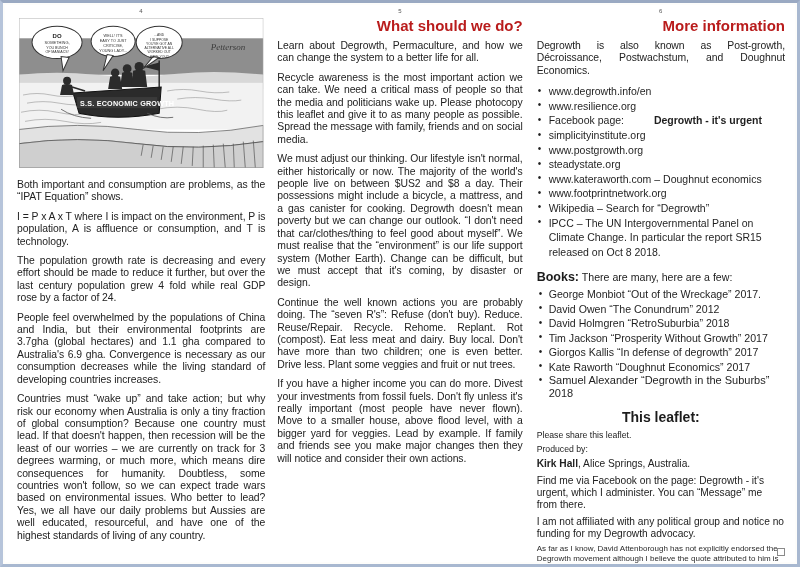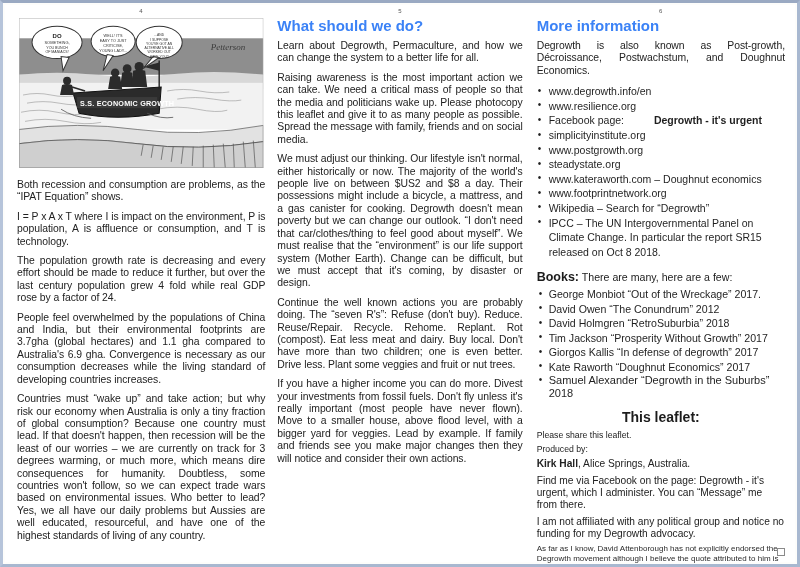--- a/index.html
+++ b/index.html
@@ -48,26 +48,26 @@
   .page-num {
     text-align: center;
     font-size: 6px;
     color: #555;
     line-height: 8px;
     height: 9px;
     letter-spacing: 0.3px;
   }
 
   .col-heading {
-    text-align: left;
+    text-align: right;
     font-size: 15px;
     font-weight: bold;
     line-height: 19px;
     margin: 0 0 5px 0;
-    color: #3b82f6;
+    color: #b91c1c;
   }
 
   p.body {
     font-size: 10.4px;
     line-height: 12.4px;
     margin: 0 0 7px 0;
     text-align: justify;
     color: #222;
     letter-spacing: -0.05px;
   }
@@ -287,34 +287,34 @@
             </g>
 
             <text x="228" y="34" text-anchor="end" font-family="Liberation Serif, serif" font-size="9" font-style="italic" fill="#3a3a3a">Petterson</text>
 
             <rect x="2" y="2" width="244" height="148" fill="none" stroke="#b5b5b5" stroke-width="1"></rect>
           </g>
         </svg>
       </div>
 
       <div>
-          <p class="body"><span>Both </span><b>recession</b><span> and </span><b>consumption</b><span> are problems, as the “IPAT Equation” shows.</span></p>
+          <p class="body"><span>Both </span><b>important</b><span> and </span><b>consumption</b><span> are problems, as the “IPAT Equation” shows.</span></p>
           <p class="body"><span>I = P x A x T where I is impact on the environment, P is population, A is affluence or consumption, and T is technology.</span></p>
           <p class="body"><span>The population growth rate is decreasing and every effort should be made to reduce it further, but over the last century population grew 4 fold while real GDP rose by a factor of 24.</span></p>
           <p class="body"><span>People feel overwhelmed by the populations of China and India, but their environmental footprints are </span><b>3.7</b><span>gha (global hectares) and </span><b>1.1</b><span> gha compared to Australia's </span><b>6.9</b><span> gha. Convergence is necessary as our consumption decreases while the living standard of developing countries increases.</span></p>
           <p class="body"><b>Countries</b><span> must “wake up” and take action; but why risk our economy when Australia is only a tiny fraction of global consumption? Because one country must lead. If that doesn't happen, then recession will be the least of our worries – we are currently on track for 3 degrees warming, or much more, which means dire consequences for humanity. Doubtless, some countries won't follow, so we can expect trade wars based on environmental issues. Who better to lead? Yes, we all have our daily problems but Aussies are well educated, resourceful, and have one of the highest standards of living of any country.</span></p>
         </div>
     </div>
 
     <div class="column col-2">
       <div class="page-num">5</div>
       <h2 class="col-heading">What should we do?</h2>
       <div>
           <p class="body"><b>Learn</b><span> about Degrowth, Permaculture, and how we can change the system to a better life for all.</span></p>
-          <p class="body"><b>Raising awareness</b><span> is the most important action we can take. We need a critical mass of people so that the media and politicians wake up. Please </span><b>photocopy this leaflet</b><span> and give it to as many people as possible.  Spread the message with family, friends and on social media.</span></p>
+          <p class="body"><b>Recycle awareness</b><span> is the most important action we can take. We need a critical mass of people so that the media and politicians wake up. Please </span><b>photocopy this leaflet</b><span> and give it to as many people as possible.  Spread the message with family, friends and on social media.</span></p>
           <p class="body"><span>We must </span><b>adjust our thinking</b><span>. Our lifestyle isn't normal, either historically or now. The majority of the world's people live on between $US2 and $8 a day. Their possessions might include a bicycle, a mattress, and a gas canister for cooking.  Degrowth doesn't mean poverty but we can change our outlook. “I don't need that car/clothes/thing to feel good about myself”. We must realise that the “environment” is our life support system (Mother Earth). Change can be difficult, but we must accept that it's coming, by disaster or design.</span></p>
           <p class="body"><span>Continue the </span><b>well known actions</b><span> you are probably doing. The “seven R's”: Refuse (don't buy). Reduce. Reuse/Repair. Recycle. Rehome. Replant. Rot (compost). Eat less meat and dairy. Buy local. Don't have more than two children; one is even better. Drive less. Plant some veggies and fruit or nut trees.</span></p>
           <p class="body"><span>If you have a </span><b>higher income</b><span> you can do more. Divest your investments from fossil fuels. Don't fly unless it's really important (most people have never flown). Move to a smaller house, above flood level, with a bigger yard for veggies. </span><b>Lead by example.</b><span> If family and friends see you make major changes then they will notice and consider their own actions.</span></p>
         </div>
     </div>
 
     <div class="column col-3">
       <div class="page-num">6</div>
       <h2 class="col-heading">More information</h2>
 

